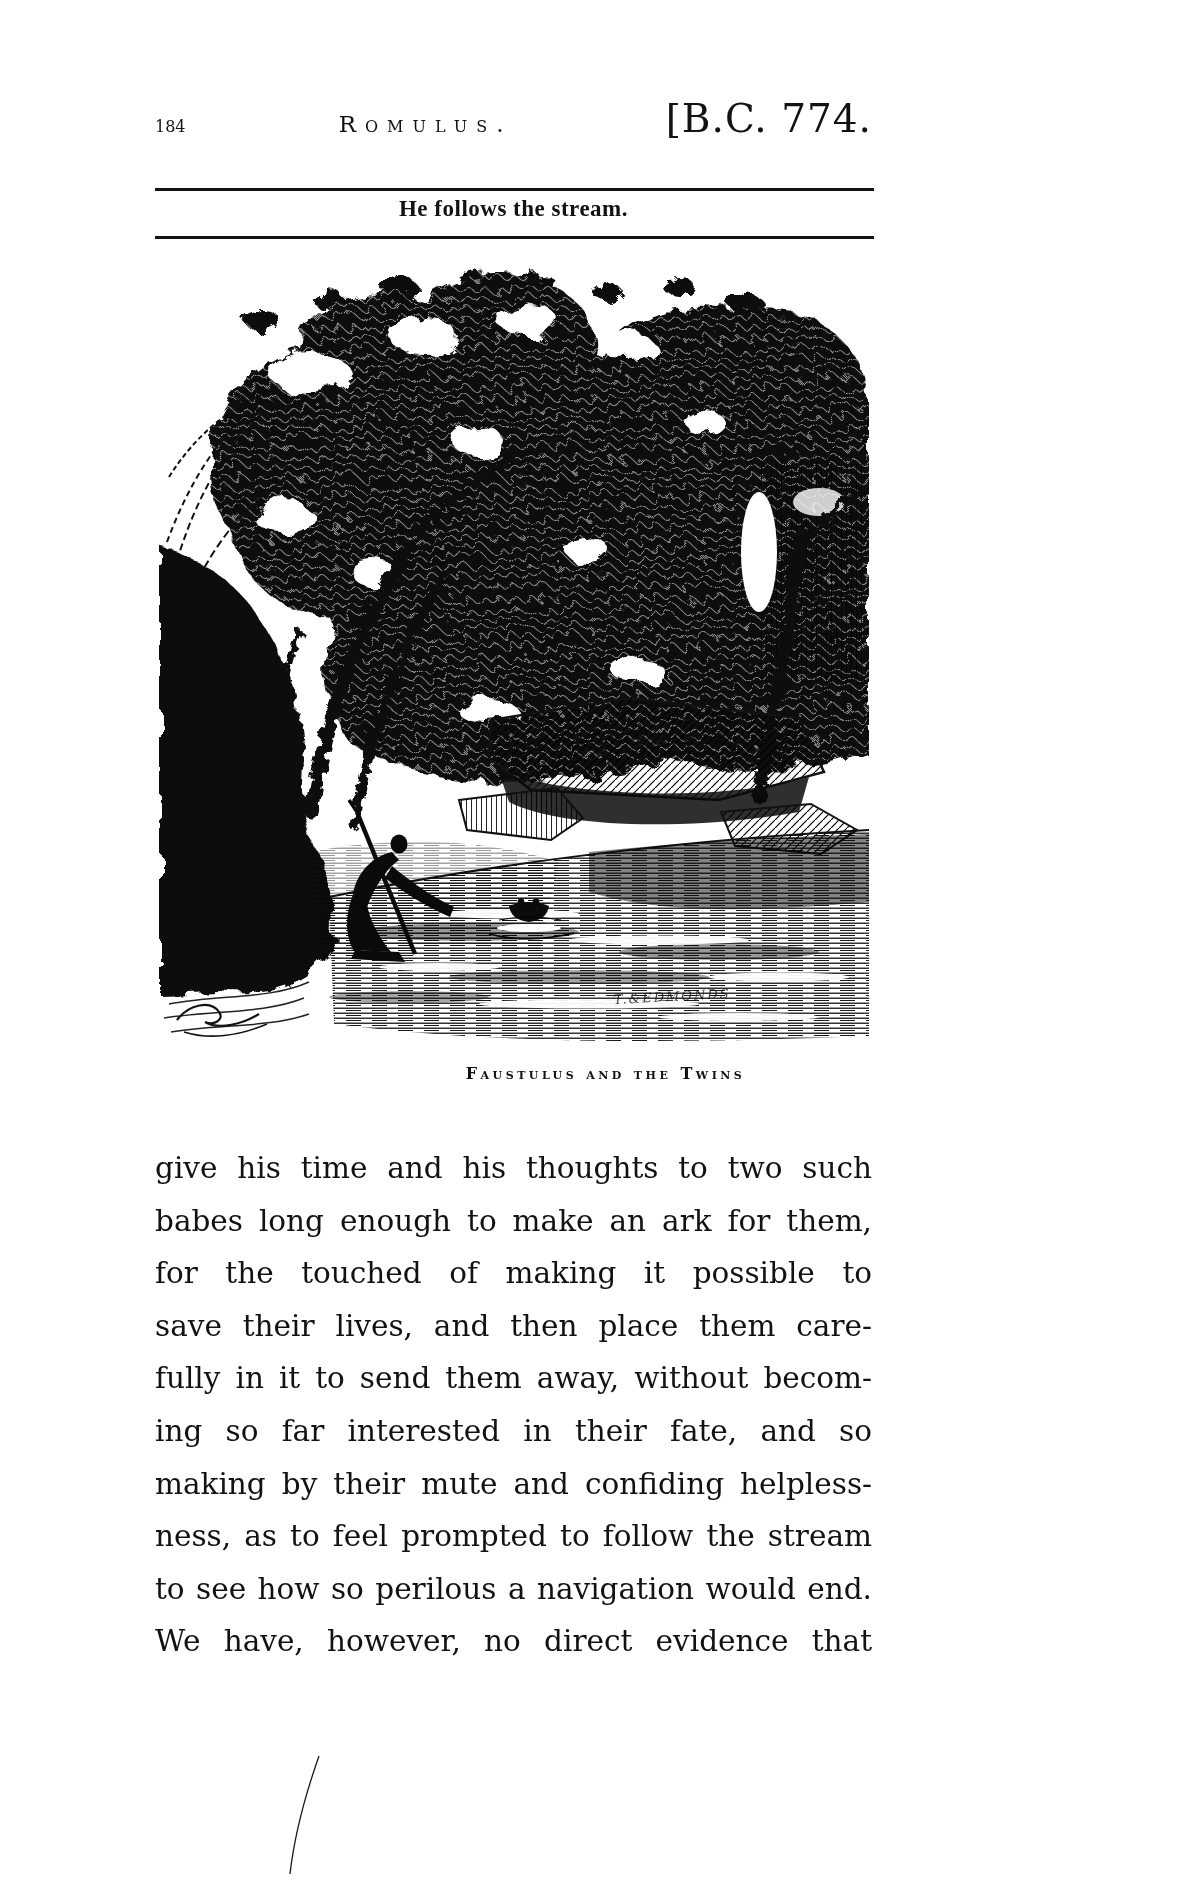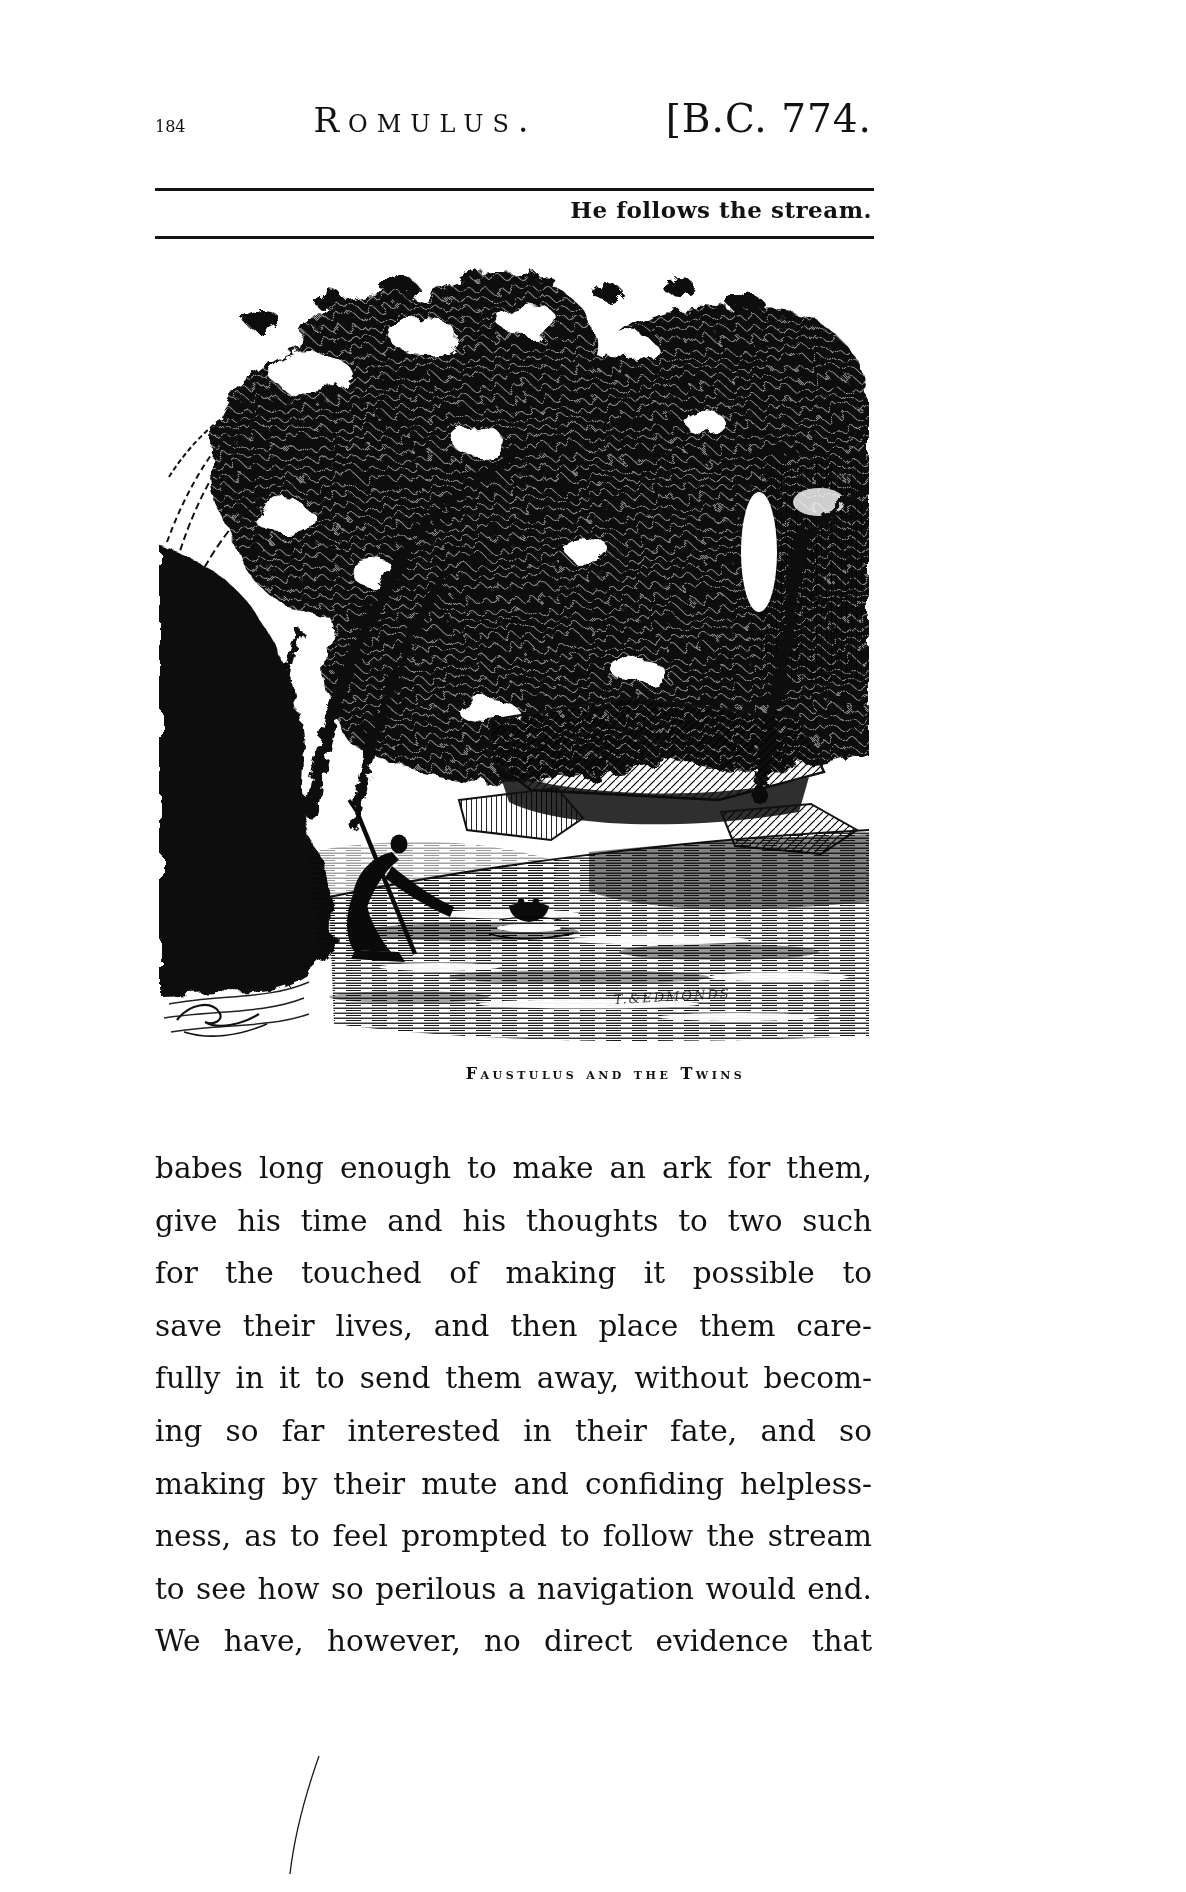--- a/index.html
+++ b/index.html
@@ -10,29 +10,29 @@
     font-family:"DejaVu Serif","Liberation Serif",serif;
     overflow:hidden;
   }
   .abs { position:absolute; }
   .content-col { left:155px; width:717px; }
 
   
   .page-header {
     top:96px; display:flex; justify-content:space-between; align-items:baseline;
   }
-  .running-head { font-variant:small-caps; font-size:34px; letter-spacing:9px; }
+  .running-head { font-variant:small-caps; font-size:23px; letter-spacing:9px; }
   .date-annotation { font-size:39px; letter-spacing:1px; }
 
   .rule { background:#131313; left:155px; width:719px; }
   .rule-top { top:188px; height:3px; }
   .rule-bottom { top:236px; height:2.5px; }
 
   .section-note {
-    top:196px; text-align:right; font-size:23px; font-weight:bold; letter-spacing:0.5px;
+    top:196px; text-align:center; font-size:23px; font-weight:bold; letter-spacing:0.5px;font-family:Liberation Serif, serif;
   }
 
   
   .illustration-figure { top:252px; margin:0; }
   .engraving { display:block; margin:0 auto; }
   .illustration-caption {
     margin-top:20px; text-align:center;
     font-variant:small-caps; font-weight:600;
     font-size:16px; letter-spacing:3.5px;
     transform:translateX(92px);
@@ -208,22 +208,22 @@
         <path d="M18,768 C30,752 52,748 60,760 C66,768 54,774 46,770 C60,778 84,772 100,762" stroke-width="2.2"></path>
         <path d="M25,780 C50,788 80,784 108,772" stroke-width="1.6"></path>
       </g>
 
       <text x="455" y="752" transform="rotate(-3 455 752)" font-family="DejaVu Serif, serif" font-style="italic" font-size="13" letter-spacing="2" fill="#111" opacity="0.8">T.&amp;EDMONDS</text>
     </svg>
     <figcaption class="illustration-caption">Faustulus and the Twins</figcaption>
   </figure>
 
   <div class="abs content-col body-text">
+    <div class="body-line">give his time and his thoughts to two such</div>
     <div class="body-line">babes long enough to make an ark for them,</div>
-    <div class="body-line">give his time and his thoughts to two such</div>
     <div class="body-line">for the touched of making it possible to</div>
     <div class="body-line">save their lives, and then place them care-</div>
     <div class="body-line">fully in it to send them away, without becom-</div>
     <div class="body-line">ing so far interested in their fate, and so</div>
     <div class="body-line">making by their mute and confiding helpless-</div>
     <div class="body-line">ness, as to feel prompted to follow the stream</div>
     <div class="body-line">to see how so perilous a navigation would end.</div>
     <div class="body-line">We have, however, no direct evidence that</div>
   </div>
 

